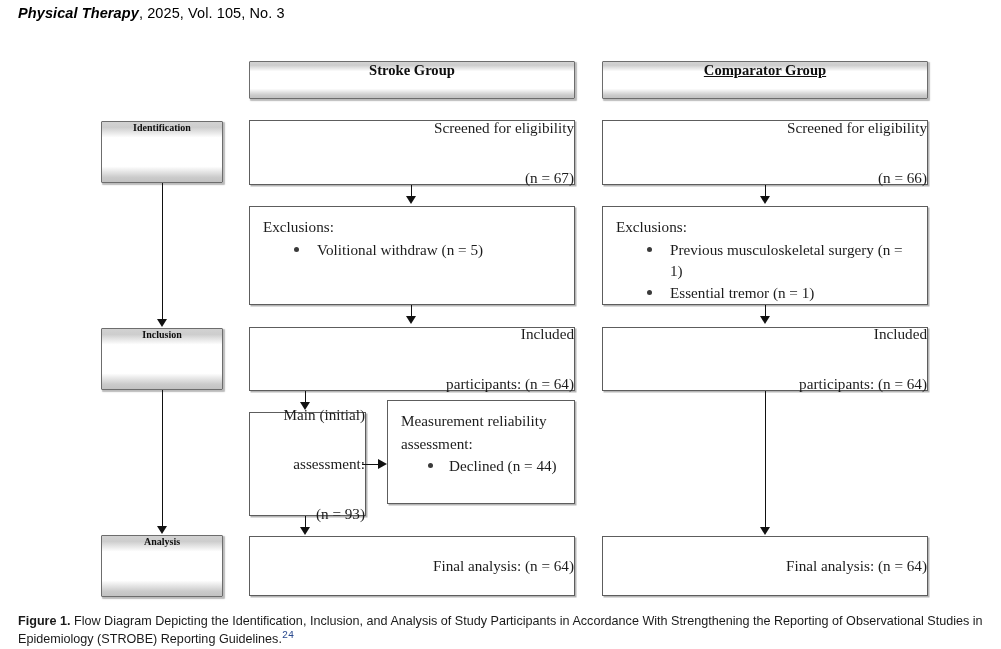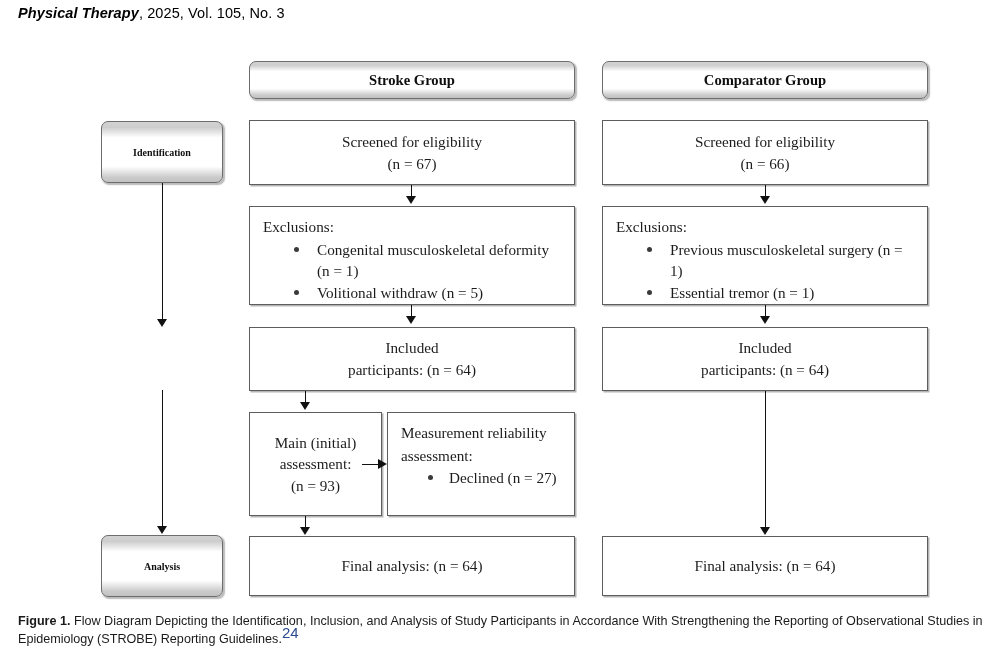--- a/index.html
+++ b/index.html
@@ -41,40 +41,41 @@
     background: #ffffff;
     border: 1.3px solid #5d5d5d;
     box-shadow: 1.5px 1.5px 0 rgba(120,120,120,0.55);
     font-size: 15.2px;
     color: #1c1c1c;
     line-height: 1.42;
   }
   .fbox.center {
     display: flex;
     flex-direction: column;
-    align-items: center;
+    align-items: flex-end;
     justify-content: center;
     text-align: center;
+    gap: 28px;
   }
   .fbox.pad {
     padding: 9px 11px 8px 13px;
   }
 
   
   .gbox {
     position: absolute;
     border: 1.1px solid #6d6d6d;
-    border-radius: 7px;
+    border-radius: 1px;
     background: linear-gradient(to bottom,
        #d2d2d2 0%, #cdcdcd 9%, #e2e2e2 16%,
        #ffffff 26%, #ffffff 74%,
        #e2e2e2 84%, #cbcbcb 92%, #c2c2c2 100%);
     box-shadow: 1.6px 1.6px 1.2px rgba(140,140,140,0.6);
     display: flex;
-    align-items: center;
+    align-items: flex-start;
     justify-content: center;
     text-align: center;
     font-family: "Liberation Serif", serif;
     font-weight: bold;
     color: #0e0e0e;
   }
 
   .gbox.header-band { font-size: 14.6px; }
   .gbox.stage-band  { font-size: 10px; }
 
@@ -136,47 +137,51 @@
     left: 18px;
     top: 612px;
     width: 968px;
     font-family: "Liberation Sans", sans-serif;
     font-size: 12.6px;
     line-height: 1.45;
     color: #1a1a1a;
   }
   .caption b { font-weight: bold; }
   .caption sup {
-    font-size: 15px;
+    font-size: 10px;
     color: #2b4b8f;
     vertical-align: super;
     line-height: 0;
+    font-family: Liberation Mono, monospace;
   }
 </style>
 </head>
 <body>
 
 <div id="root">
 
   <div class="journal-head">
     <span class="jtitle">Physical Therapy</span><span>, 2025, Vol. 105, No. 3</span>
   </div>
 
   <div class="gbox header-band" style="left:249px; top:61px; width:326px; height:38px;">
     <span>Stroke Group</span>
   </div>
 
-  <div class="gbox header-band" style="left:602px; top:61px; width:326px; height:38px;">
+  <div class="gbox header-band" style="left:602px; top:61px; width:326px; height:38px;text-decoration:underline;">
     <span>Comparator Group</span>
   </div>
 
   <div class="gbox stage-band" style="left:101px; top:121px; width:122px; height:62px;">
     <span>Identification</span>
   </div>
 
+  <div class="gbox stage-band" style="left:101px; top:328px; width:122px; height:62px;">
+    <span>Inclusion</span>
+  </div>
 
   <div class="gbox stage-band" style="left:101px; top:535px; width:122px; height:62px;">
     <span>Analysis</span>
   </div>
 
   <div class="vline" style="left:162px; top:183px; height:137px;"></div>
   <div class="arrow-down" style="left:157px; top:319px;"></div>
 
   <div class="vline" style="left:162px; top:390px; height:137px;"></div>
   <div class="arrow-down" style="left:157px; top:526px;"></div>
@@ -185,50 +190,49 @@
     <div>Screened for eligibility</div>
     <div>(n = 67)</div>
   </div>
 
   <div class="vline" style="left:411px; top:185px; height:13px;"></div>
   <div class="arrow-down" style="left:406px; top:196px;"></div>
 
   <div class="fbox pad" style="left:249px; top:206px; width:326px; height:99px;">
     <span class="blabel">Exclusions:</span>
     <ul class="bl">
-      <li>Congenital musculoskeletal deformity (n = 1)</li>
       <li>Volitional withdraw (n = 5)</li>
     </ul>
   </div>
 
   <div class="vline" style="left:411px; top:305px; height:13px;"></div>
   <div class="arrow-down" style="left:406px; top:316px;"></div>
 
   <div class="fbox center" style="left:249px; top:327px; width:326px; height:64px;">
     <div>Included</div>
     <div>participants: (n = 64)</div>
   </div>
 
   <div class="vline" style="left:305px; top:391px; height:13px;"></div>
   <div class="arrow-down" style="left:300px; top:402px;"></div>
 
-  <div class="fbox center" style="left:249px; top:412px; width:133px; height:104px;">
+  <div class="fbox center" style="left:249px; top:412px; width:117px; height:104px;">
     <div>Main (initial)</div>
     <div>assessment:</div>
     <div>(n = 93)</div>
   </div>
 
   <div class="hline" style="left:362px; top:464px; width:18px;"></div>
   <div class="arrow-right" style="left:378px; top:459px;"></div>
 
-  <div class="fbox pad" style="left:387px; top:412px; width:188px; height:104px;">
+  <div class="fbox pad" style="left:387px; top:400px; width:188px; height:104px;">
     <span class="blabel">Measurement reliability</span>
     <span class="blabel">assessment:</span>
     <ul class="bl tight">
-      <li>Declined (n = 27)</li>
+      <li>Declined (n = 44)</li>
     </ul>
   </div>
 
   <div class="vline" style="left:305px; top:516px; height:12px;"></div>
   <div class="arrow-down" style="left:300px; top:527px;"></div>
 
   <div class="fbox center" style="left:249px; top:536px; width:326px; height:60px;">
     <div>Final analysis: (n = 64)</div>
   </div>
 

